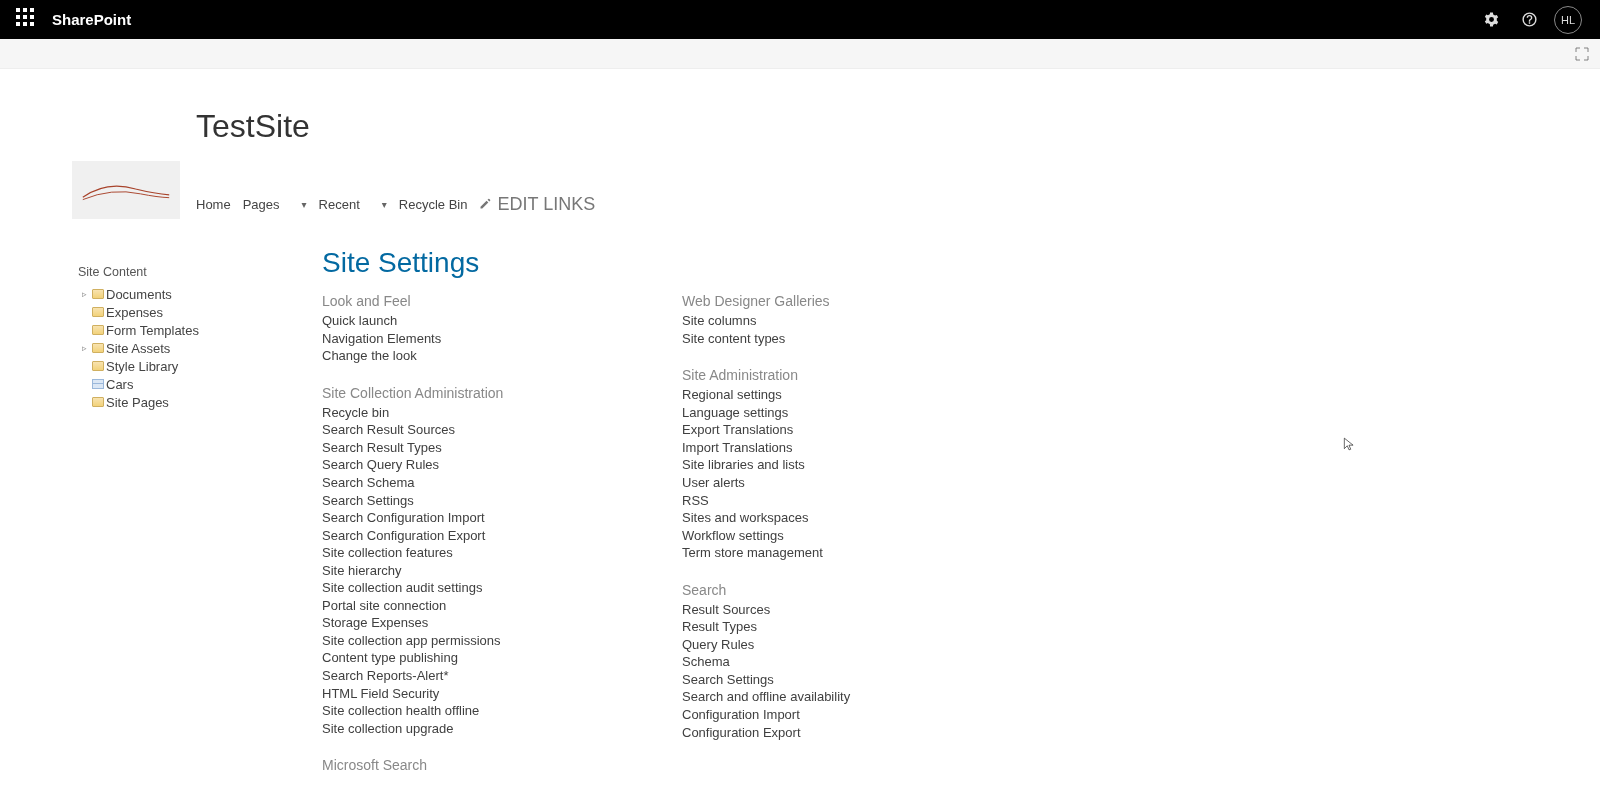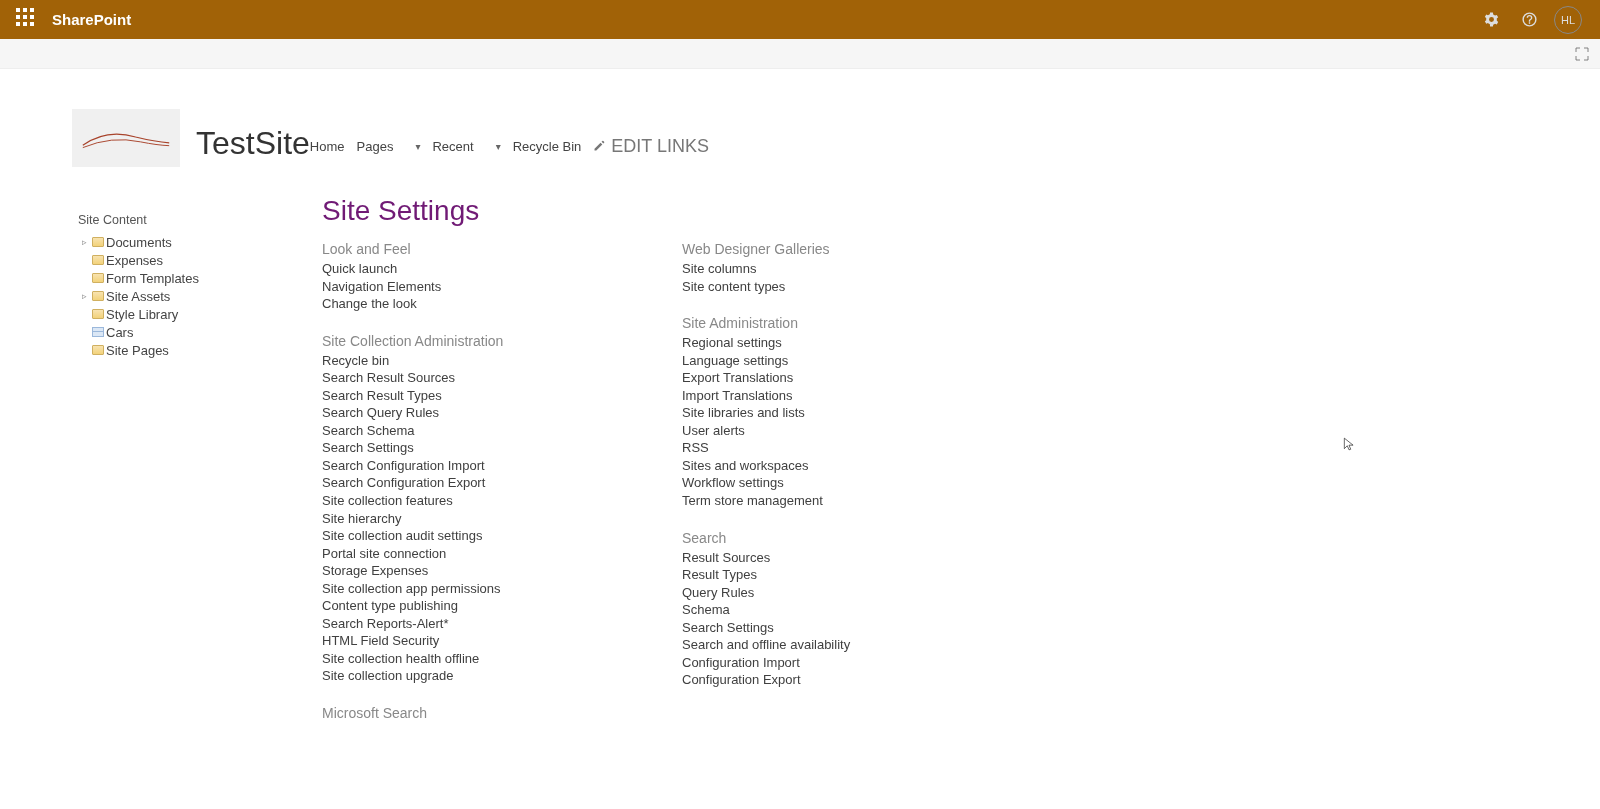--- a/index.html
+++ b/index.html
@@ -1,39 +1,39 @@
 <!DOCTYPE html>
 <html><head>
 <meta charset="utf-8">
 <style>
   * { box-sizing: border-box; margin: 0; padding: 0; }
   html, body { width: 100%; height: 100%; font-family: "Segoe UI", Arial, sans-serif; background: #fff; color: #333; }
   body { overflow: hidden; }
 
   
-  .suite-bar { height: 39px; background: #a16207; display: flex; align-items: center; padding: 0 8px; color: #fff; }
+  .suite-bar { height: 39px; background: #000000; display: flex; align-items: center; padding: 0 8px; color: #fff; }
   .waffle { width: 24px; height: 24px; display: grid; grid-template-columns: repeat(3, 4px); grid-template-rows: repeat(3, 4px); gap: 3px; margin: 0 8px; cursor: pointer; }
   .waffle span { background: #fff; width: 4px; height: 4px; }
   .brand { font-size: 15px; font-weight: 600; padding-left: 4px; }
   .suite-spacer { flex: 1; }
   .suite-icon { width: 38px; height: 38px; display: flex; align-items: center; justify-content: center; cursor: pointer; color: #ddd; }
   .gear svg, .help svg { width: 17px; height: 17px; fill: #ddd; }
   .avatar { width: 28px; height: 28px; border-radius: 50%; border: 1px solid #888; display: flex; align-items: center; justify-content: center; font-size: 11px; color: #ddd; margin: 1px 10px 0 6px; }
 
   
   .cmd-bar { height: 30px; background: #f6f6f6; border-bottom: 1px solid #eee; display: flex; align-items: center; justify-content: flex-end; padding: 0 6px; }
   .focus-btn { width: 24px; height: 22px; display: flex; align-items: center; justify-content: center; cursor: pointer; color: #666; }
   .focus-btn svg { width: 16px; height: 16px; stroke: #666; fill: none; stroke-width: 1.2; }
 
   
   .page-wrap { height: calc(100% - 39px - 30px); overflow: auto; position: relative; }
   .header-area { display: flex; align-items: flex-end; padding: 40px 0 10px 72px; }
   .site-logo { width: 108px; height: 58px; background: #f0f0f0; margin-right: 16px; display: flex; align-items: center; justify-content: center; overflow: hidden; }
   .site-logo svg { width: 96px; height: 48px; }
-  .site-headings { display: flex; flex-direction: row; }
+  .site-headings { display: flex; flex-direction: column; gap: 40px; }
   .site-title { font-size: 32px; font-weight: 200; color: #333; line-height: 1.1; margin-bottom: 6px; }
   .topnav { display: flex; align-items: center; font-size: 13px; color: #444; }
   .topnav-item { padding: 4px 12px 4px 0; cursor: pointer; display: flex; align-items: center; }
   .chev { margin-left: 22px; font-size: 10px; color: #666; }
   .edit-links { display: flex; align-items: center; color: #777; font-size: 18px; cursor: pointer; }
   .edit-links .pencil { margin-right: 6px; }
   .edit-links .pencil svg { width: 12px; height: 12px; fill: #777; }
 
   
   .body-area { display: flex; padding: 18px 0 40px 72px; }
@@ -41,21 +41,21 @@
   .side-root { font-size: 12.5px; color: #555; padding: 2px 6px; }
   .tree { list-style: none; margin-top: 4px; }
   .tree li { display: flex; align-items: center; font-size: 13px; color: #444; padding: 1.5px 0 1.5px 10px; cursor: pointer; }
   .tree li .expand { width: 10px; font-size: 9px; color: #888; }
   .tree li .node-ico { width: 14px; height: 12px; margin-right: 2px; display: inline-flex; align-items: center; justify-content: center; }
   .tree li .node-ico.folder { background: linear-gradient(#f8e3b0, #f2d27a); border: 0.5px solid #d0b060; border-radius: 1px; width: 12px; height: 10px; }
   .tree li .node-ico.list { background: #dbe7f5; border: 0.5px solid #9bb8db; width: 12px; height: 10px; position: relative; }
   .tree li .node-ico.list::after { content:""; position:absolute; left:0; right:0; top:3px; border-top:0.5px solid #9bb8db; }
 
   .main { flex: 1; }
-  .page-title { font-size: 28px; font-weight: 200; color: #701a75; margin-bottom: 14px; }
+  .page-title { font-size: 28px; font-weight: 200; color: #0369a1; margin-bottom: 14px; }
   .columns { display: flex; gap: 120px; }
   .col { min-width: 240px; }
   .section { margin-bottom: 20px; }
   .section h3 { font-size: 14px; font-weight: 400; color: #888; margin-bottom: 3px; }
   .section a { display: block; font-size: 13px; color: #404040; text-decoration: none; line-height: 1.35; cursor: pointer; }
 
   
   .page-wrap::-webkit-scrollbar { width: 16px; }
   .page-wrap::-webkit-scrollbar-thumb { background: #ccc; }
 

